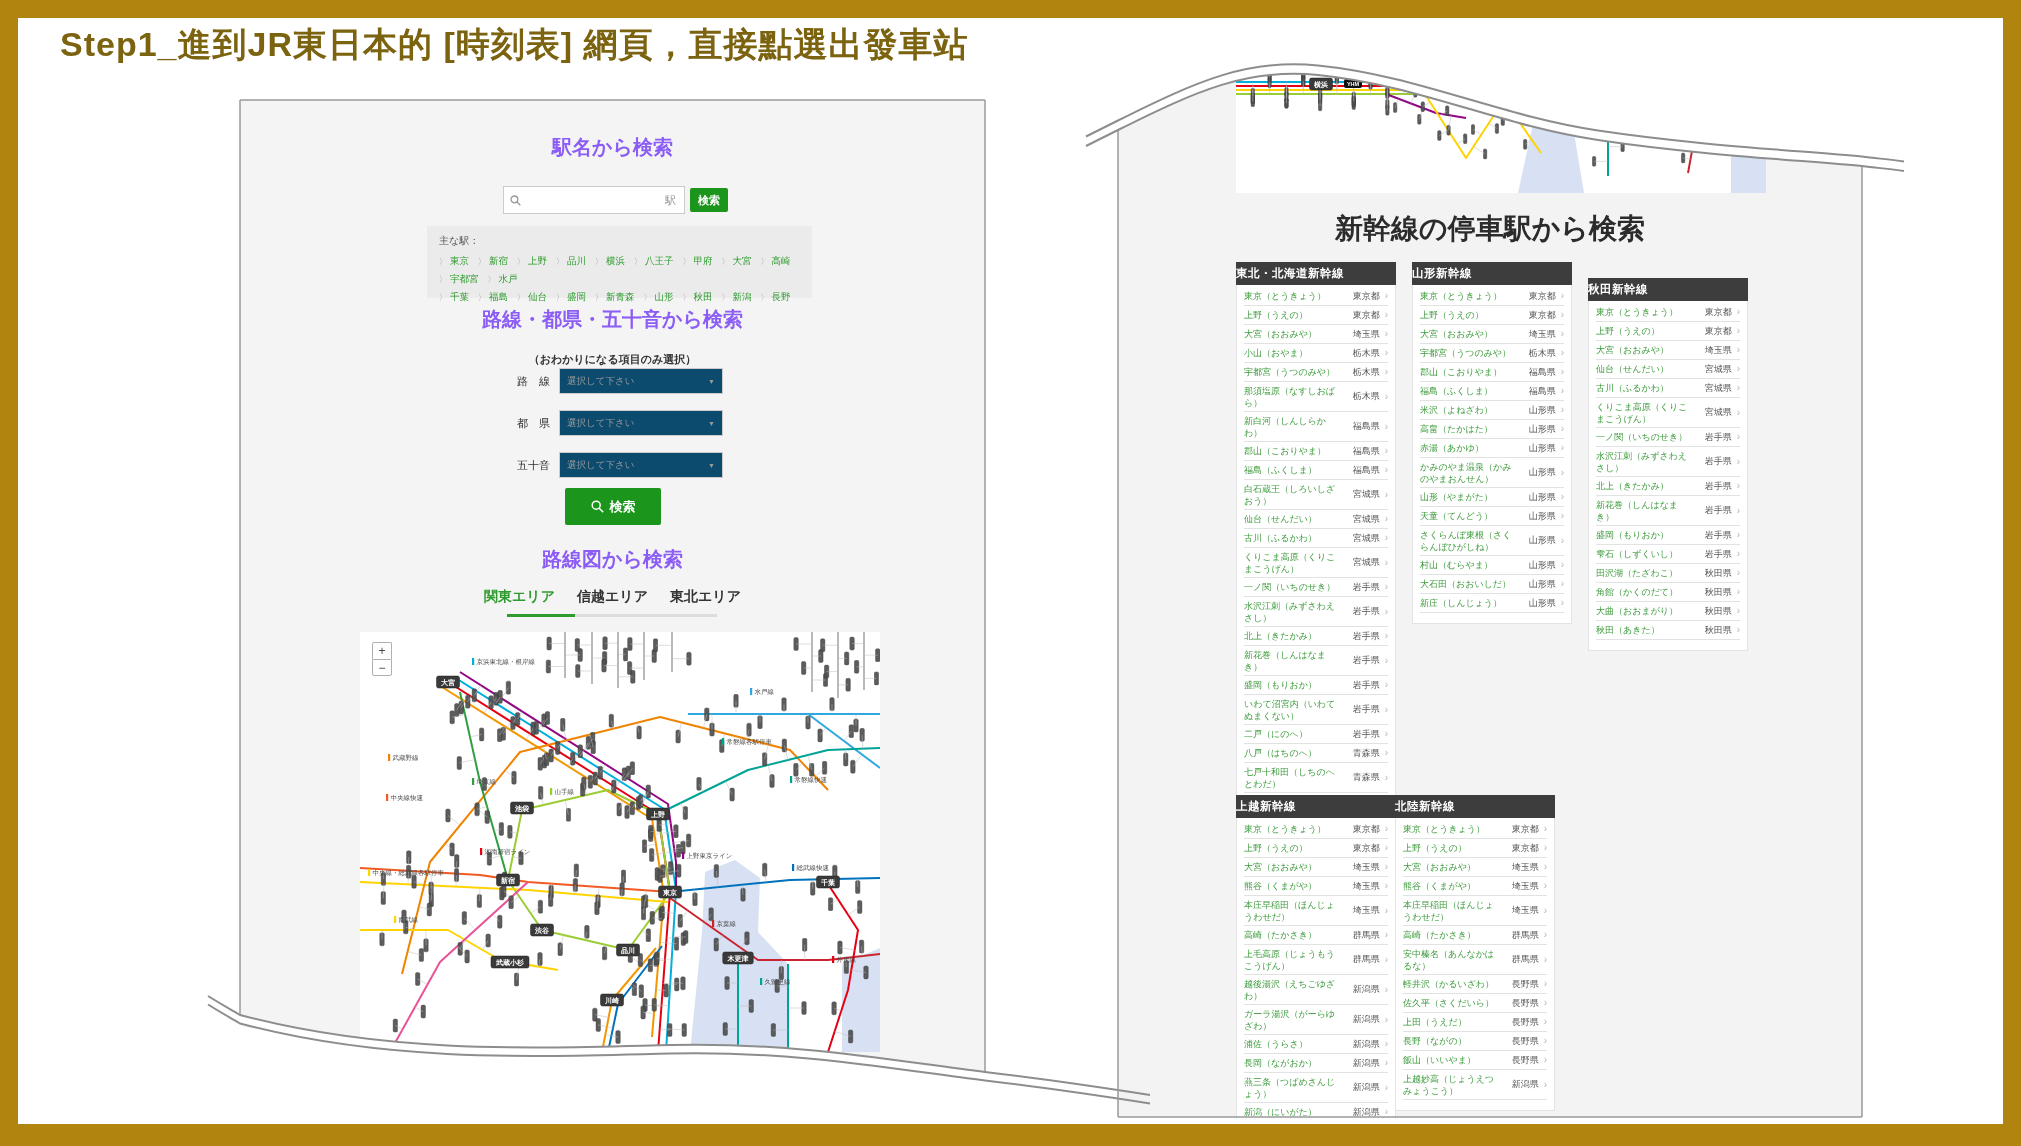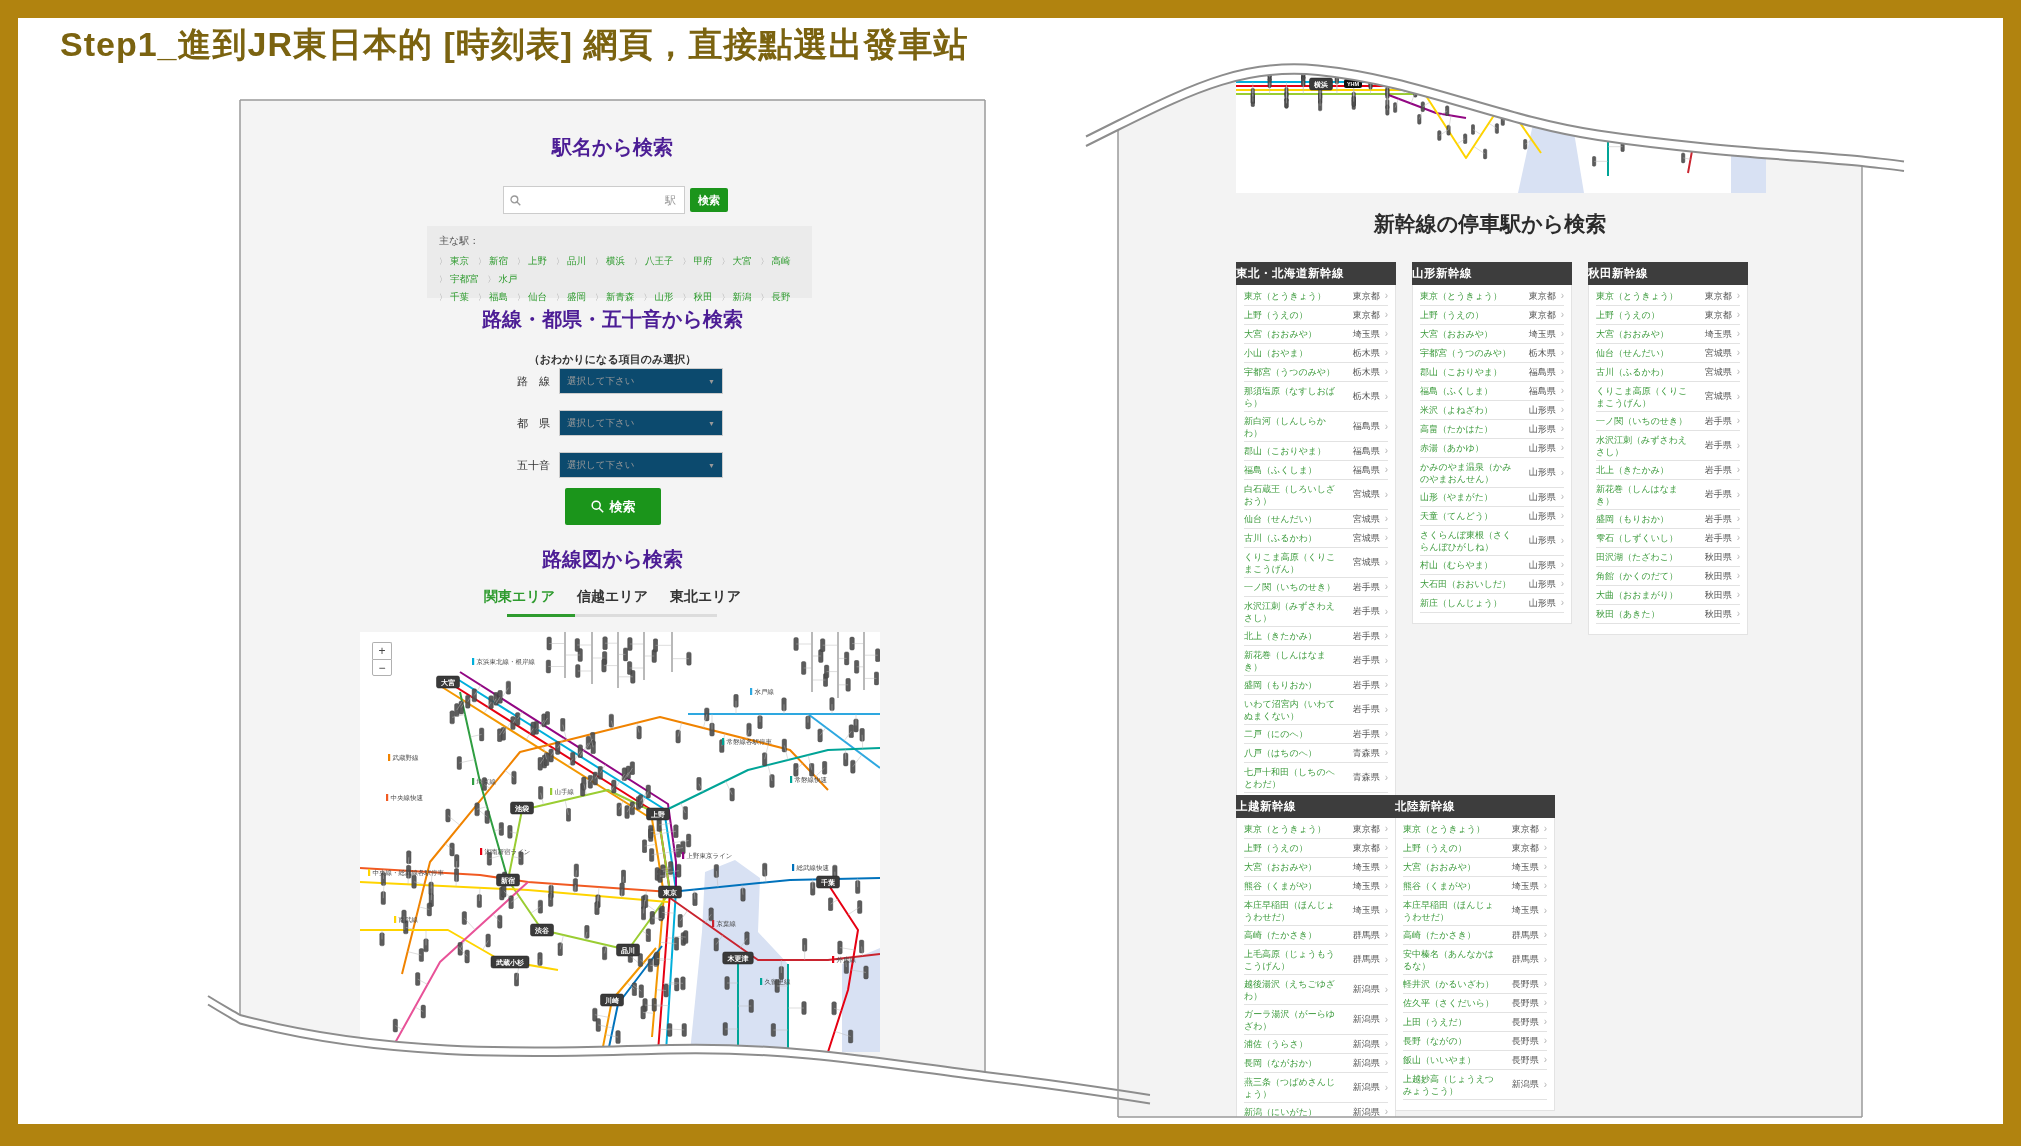--- a/index.html
+++ b/index.html
@@ -12,21 +12,21 @@
   
   .panel{position:absolute;background:#f4f4f4;z-index:1;}
   #left-panel{left:240px;top:100px;width:745px;height:995px;
     clip-path:path("M0 0 H745 V972 C660 962 560 942 430 945 C300 948 150 955 0 915 Z");}
   #right-panel{left:1118px;top:30px;width:744px;height:1087px;background:#f3f3f3;
     clip-path:path("M0 100 C80 60 130 38 200 45 C300 55 380 95 480 110 C580 125 680 130 744 136 V1087 H0 Z");}
   .edge-svg{position:absolute;z-index:5;pointer-events:none;}
   #left-edge{left:200px;top:80px;}
   #right-edge{left:1078px;top:0px;}
   
-  .lp-heading{position:absolute;width:100%;text-align:center;font-size:20px;font-weight:bold;color:#4c1d95;}
+  .lp-heading{position:absolute;width:100%;text-align:center;font-size:20px;font-weight:bold;color:#8b5cf6;}
   .search-row{position:absolute;top:86px;left:263px;display:flex;align-items:center;}
   .search-box{width:182px;height:28px;background:#fff;border:1px solid #ccc;display:flex;align-items:center;
               box-sizing:border-box;padding:0 6px;}
   .search-box input{border:none;outline:none;flex:1;font-size:11px;min-width:10px;background:transparent;}
   .suffix{font-size:11px;color:#999;margin-right:2px;}
   .mini-search-btn{width:38px;height:24px;background:#1b951b;color:#fff;font-size:11px;font-weight:bold;
               border:none;margin-left:5px;border-radius:2px;display:flex;align-items:center;justify-content:center;cursor:pointer;}
   .major-box{position:absolute;left:187px;top:126px;width:385px;height:72px;background:#ebebeb;
              box-sizing:border-box;padding:8px 12px;}
   .major-label{font-size:10px;color:#555;margin-bottom:4px;}
@@ -49,21 +49,21 @@
   .tab-underline{position:absolute;top:514px;left:267px;width:210px;height:3px;background:#dcdcdc;}
   .tab-underline .seg{width:68px;height:3px;background:#2e9b2e;}
   .map-box{position:absolute;left:120px;top:532px;width:520px;height:420px;background:#fff;}
   .zoomctl{position:absolute;left:12px;top:10px;width:20px;z-index:3;}
   .zoomctl div{width:20px;height:17px;background:#fff;border:1px solid #b0b0b0;box-sizing:border-box;
                display:flex;align-items:center;justify-content:center;font-size:12px;color:#444;cursor:pointer;}
   .zoomctl div:first-child{border-bottom:none;border-radius:2px 2px 0 0;}
   .zoomctl div:last-child{border-radius:0 0 2px 2px;}
   
   .minimap-box{position:absolute;left:118px;top:28px;width:530px;height:135px;background:#fff;}
-  .rp-heading{position:absolute;top:180px;width:100%;text-align:center;font-size:21px;font-weight:bold;color:#2b2b2b;}
+  .rp-heading{position:absolute;top:180px;width:100%;text-align:center;font-size:28px;font-weight:bold;color:#2b2b2b;}
   .group-card{position:absolute;width:160px;}
   .group-header{background:#3d3d3d;color:#fff;font-size:11.5px;font-weight:bold;text-align:left;
                 padding:4px 0;letter-spacing:0.5px;}
   .group-body{background:#fff;border:1px solid #e3e3e3;border-top:none;padding:2px 7px 10px 7px;}
   .station-row{display:flex;align-items:center;justify-content:space-between;border-bottom:1px solid #e2e2e2;
                padding:2.5px 0;cursor:pointer;}
   .st-name{width:100px;font-size:9px;color:#3d9b3d;line-height:12px;}
   .st-right{display:flex;align-items:center;}
   .st-pref{font-size:9px;color:#555;}
   .st-chev{font-size:10px;color:#b5b5b5;margin-left:5px;line-height:10px;}
@@ -1141,21 +1141,21 @@
           </div>
           <div class="station-row">
             <div class="st-name">新庄（しんじょう）</div>
             <div class="st-right">
               <span class="st-pref">山形県</span>
               <span class="st-chev">›</span>
             </div>
           </div>
         </div>
       </div>
-      <div class="group-card" style="left: 470px; top: 232px;">
+      <div class="group-card" style="left: 470px; top: 248px;">
         <div class="group-header">秋田新幹線</div>
         <div class="group-body">
           <div class="station-row">
             <div class="st-name">東京（とうきょう）</div>
             <div class="st-right">
               <span class="st-pref">東京都</span>
               <span class="st-chev">›</span>
             </div>
           </div>
           <div class="station-row">

